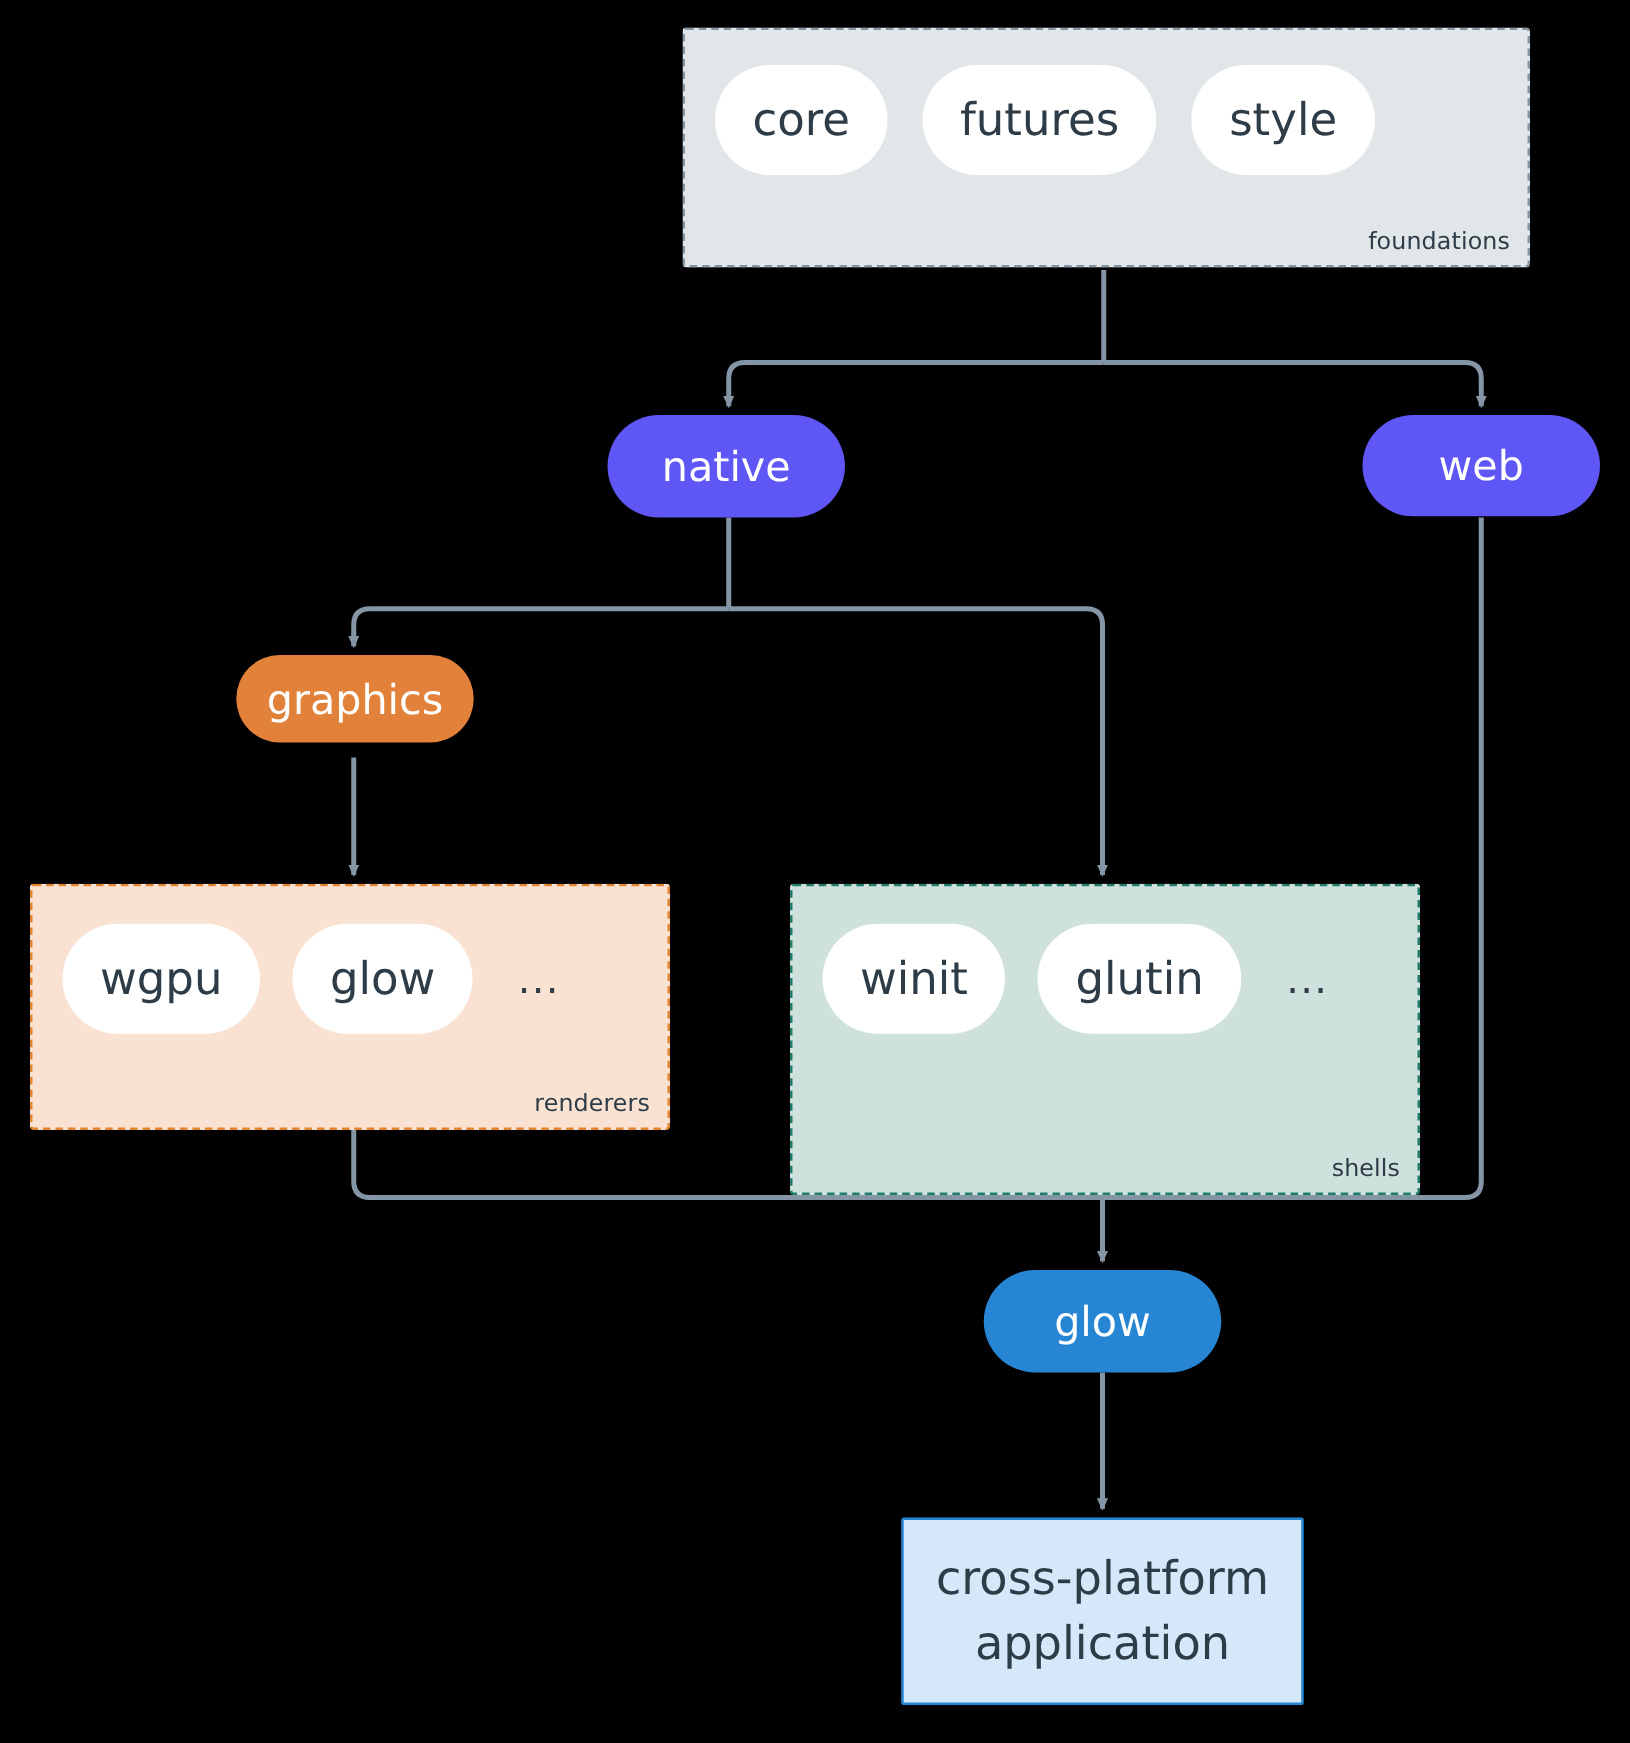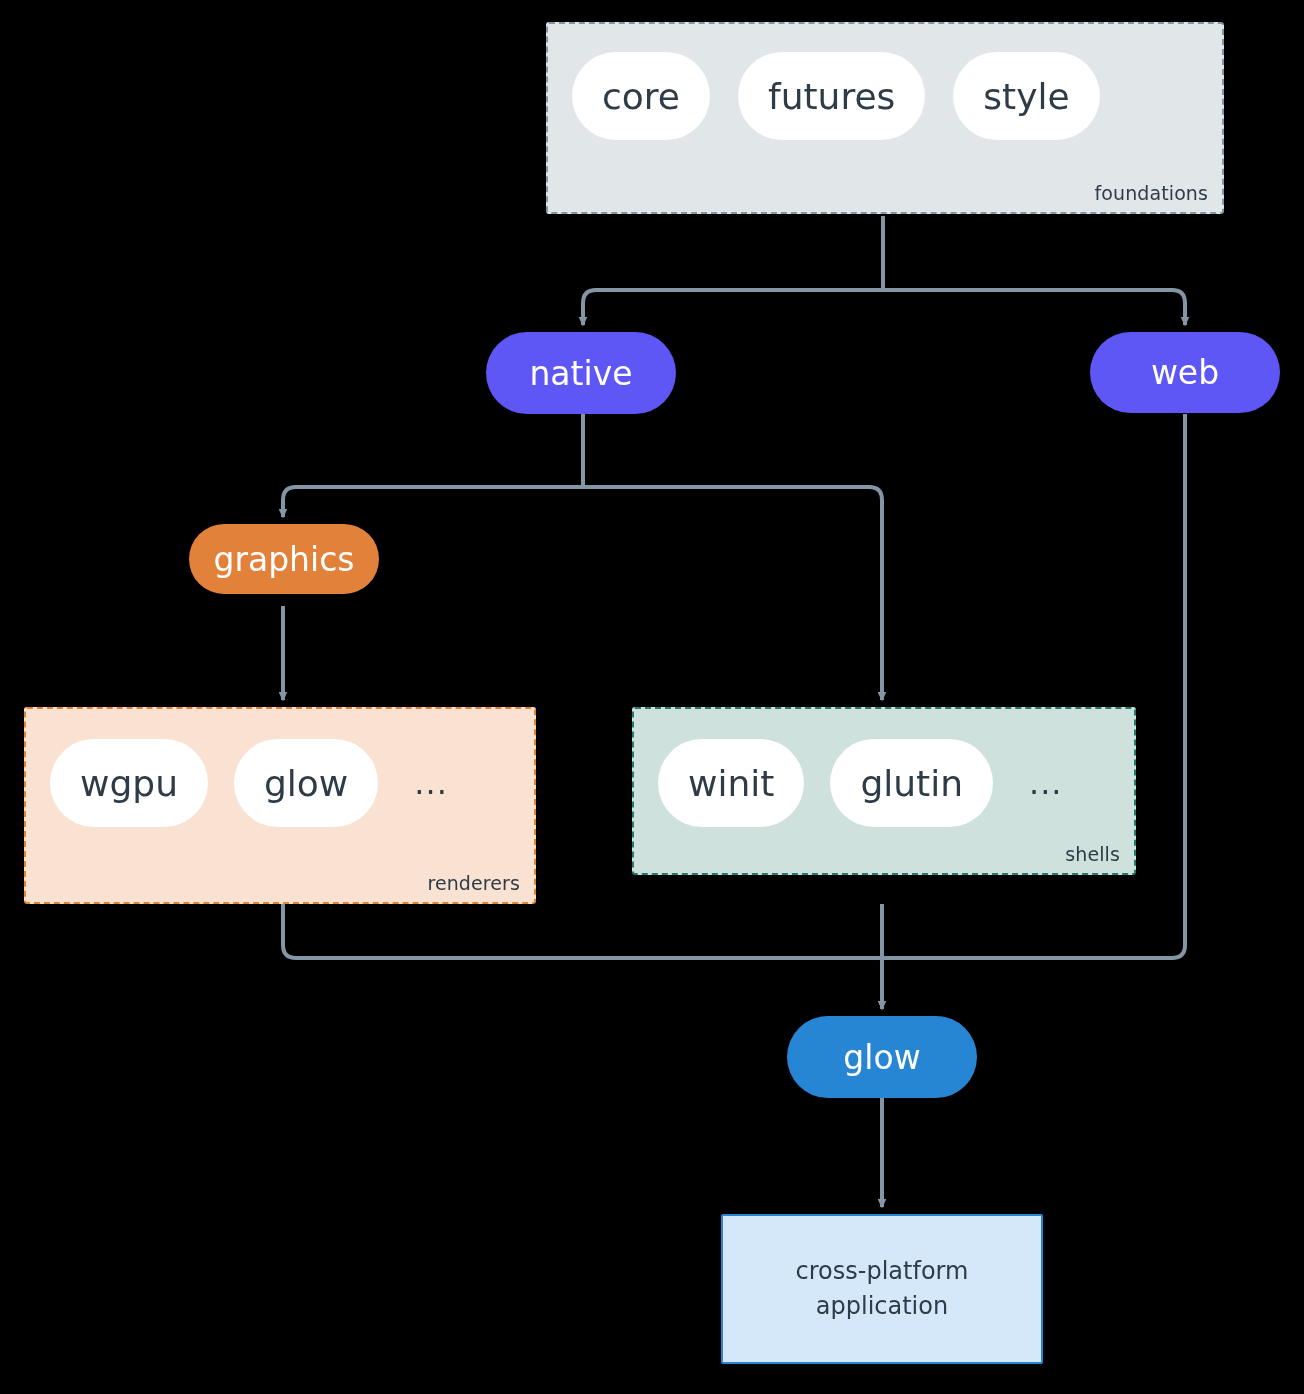--- a/index.html
+++ b/index.html
@@ -77,21 +77,21 @@
   #group-renderers .pill-row {
     left: 24px;
     top: 30px;
     gap: 26px;
   }
 
   #group-shells {
     left: 632px;
     top: 707px;
     width: 504px;
-    height: 168px;
+    height: 249px;
     background: #CEE1DC;
     border: 2px dashed #207D6B;
     border-radius: 3px;
     text-align: right;
   }
   #group-shells .pill-row {
     left: 24px;
     top: 30px;
     gap: 26px;
   }
@@ -172,21 +172,21 @@
     box-sizing: border-box;
     background: #D5E8F9;
     border: 2px solid #2786D4;
     border-radius: 2px;
     display: flex;
     flex-direction: column;
     align-items: center;
     justify-content: center;
     gap: 4px;
     color: #2E3C48;
-    font-size: 24px;
+    font-size: 37px;
     line-height: 1.3;
     text-align: center;
   }
 </style>
 </head>
 <body>
 
 <div id="stage">
 
   <svg id="edges" viewBox="0 0 1304 1394" width="1304" height="1394">

